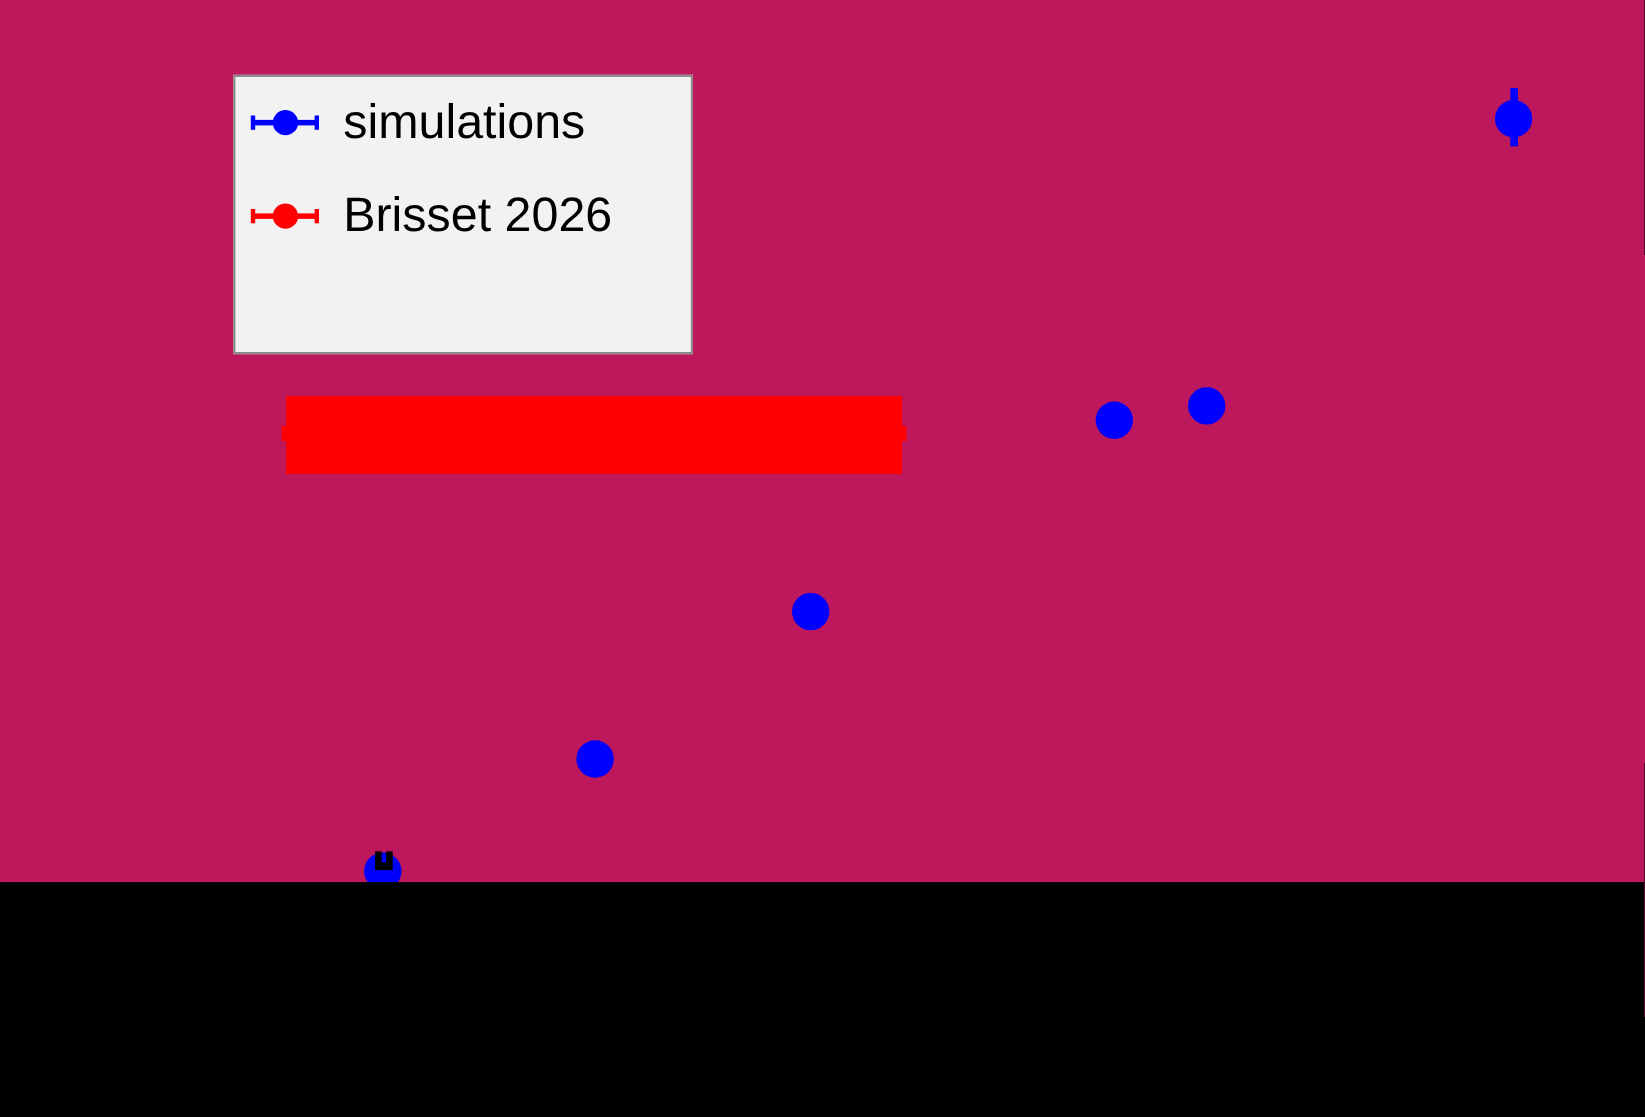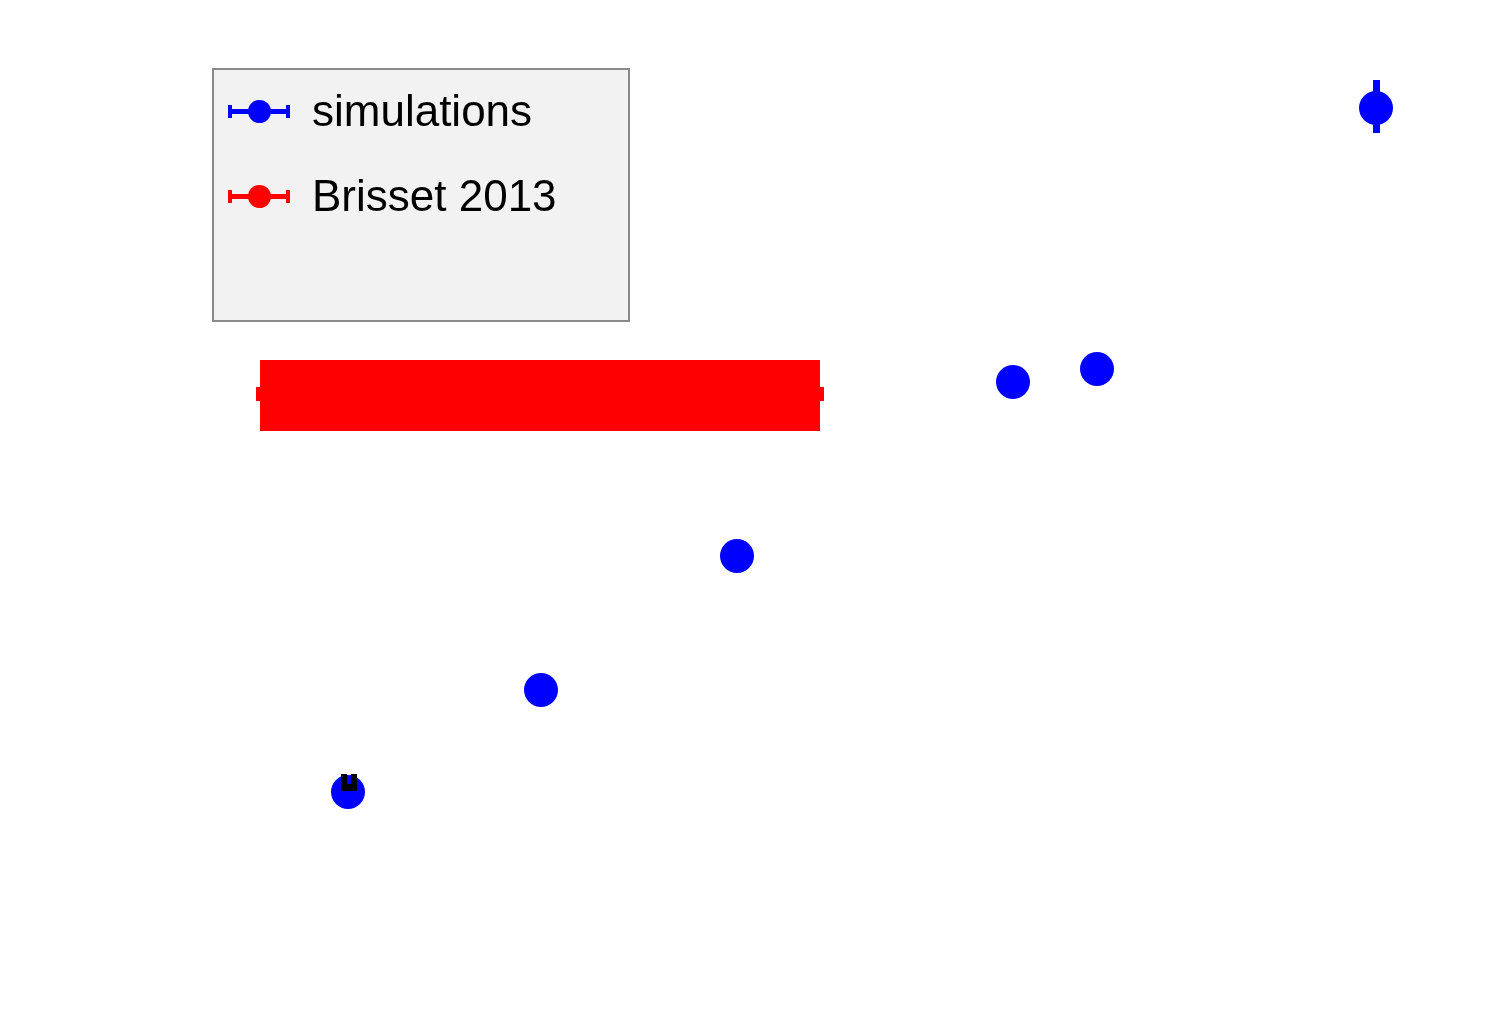--- a/index.html
+++ b/index.html
@@ -67,21 +67,21 @@
   .err-v {
     position: absolute;
   }
   .range-bar, .range-cap, .notch {
     position: absolute;
   }
 </style>
 </head>
 <body>
 
-<div id="figure" style="width: 1495px; height: 1015px; background: #ffffff;">
+<div id="figure" style="width: 1495px; height: 802px; background: #be185d;">
 
   <div id="plot-area">
       <div class="err-v" style="left: 1372.5px; top: 80px; width: 7px; height: 53px; background: rgb(0, 0, 255);"></div>
       <div class="pt" style="left: 1359px; top: 91px; width: 34px; height: 34px; background: rgb(0, 0, 255);"></div>
       <div class="pt" style="left: 1080px; top: 352px; width: 34px; height: 34px; background: rgb(0, 0, 255);"></div>
       <div class="pt" style="left: 996px; top: 365px; width: 34px; height: 34px; background: rgb(0, 0, 255);"></div>
       <div class="pt" style="left: 720px; top: 539px; width: 34px; height: 34px; background: rgb(0, 0, 255);"></div>
       <div class="pt" style="left: 524px; top: 673px; width: 34px; height: 34px; background: rgb(0, 0, 255);"></div>
       <div class="pt" style="left: 331px; top: 775px; width: 34px; height: 34px; background: rgb(0, 0, 255);"></div>
       <div class="range-cap" style="left: 256px; top: 387px; width: 5px; height: 14px; background: rgb(255, 0, 0);"></div>
@@ -102,17 +102,17 @@
       </span>
       <span class="legend-label" style="color: rgb(0, 0, 0);">simulations</span>
     </div>
     <div class="legend-row">
       <span class="legend-handle">
         <span class="cap left" style="background: rgb(255, 0, 0);"></span>
           <span class="hline" style="background: rgb(255, 0, 0);"></span>
           <span class="cap right" style="background: rgb(255, 0, 0);"></span>
           <span class="dot" style="background: rgb(255, 0, 0);"></span>
       </span>
-      <span class="legend-label" style="color: rgb(0, 0, 0);">Brisset 2013</span>
+      <span class="legend-label" style="color: rgb(0, 0, 0);">Brisset 2026</span>
     </div>
   </div>
 
 </div>
 
 </body></html>

